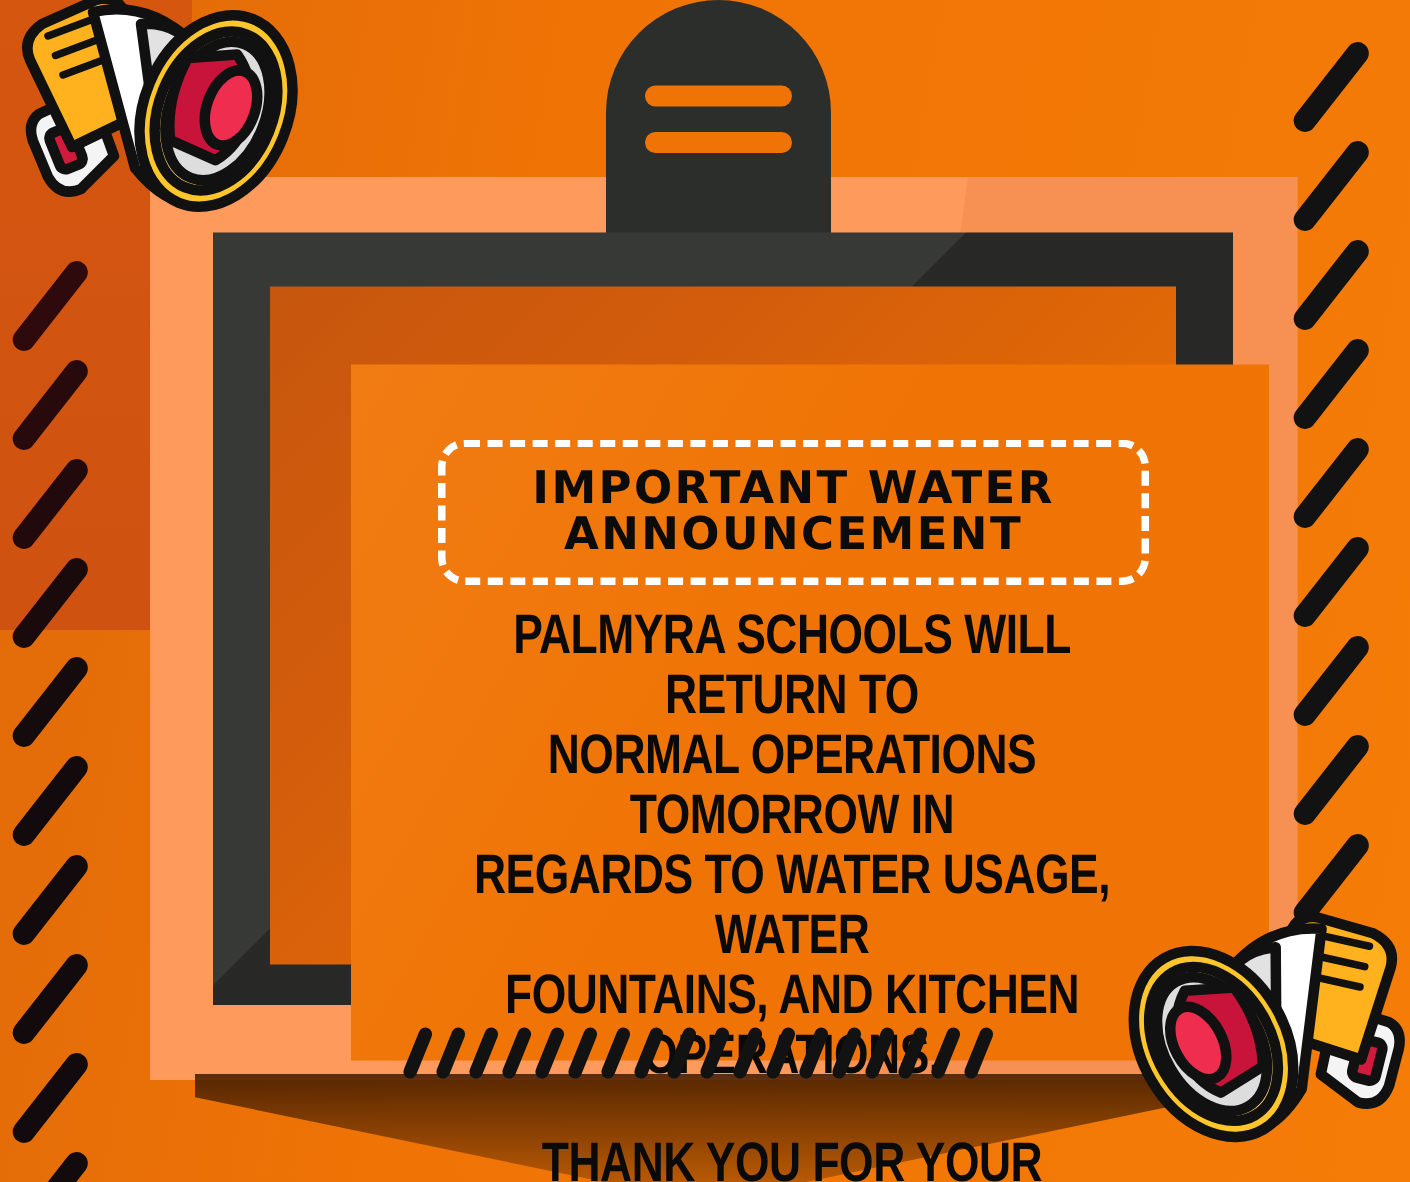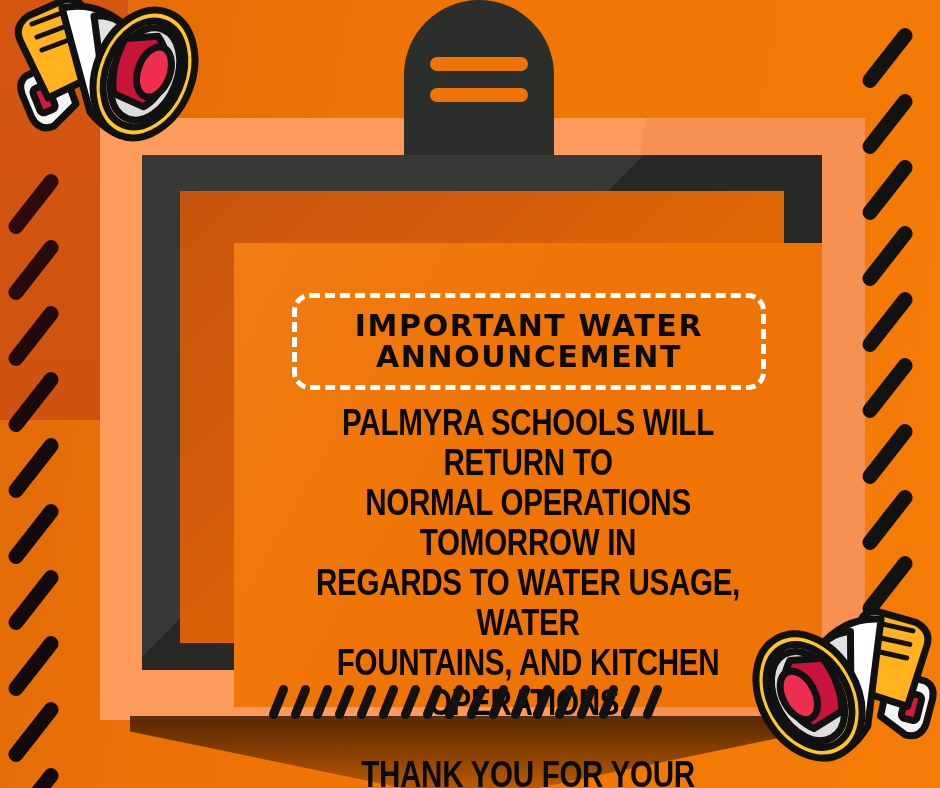--- a/index.html
+++ b/index.html
@@ -85,20 +85,21 @@
     position: absolute;
     left: 38px; top: 36px;
     width: 604px; height: 452px;
     background: linear-gradient(135deg, #c6560d 0%, #d35c0c 30%, #e06806 60%, #e56c05 100%);
   }
   .board-face {
     position: absolute;
     left: 54px; top: 52px;
     width: 588px; height: 464px;
     background: #f07405;
+    padding-left: 24px;
   }
   .board-face-sheen {
     position: absolute;
     left: 0; top: 0;
     width: 100%; height: 100%;
     background: linear-gradient(120deg, rgba(255,255,255,0.06) 0%, rgba(255,255,255,0.0) 45%);
     pointer-events: none;
   }
 
   

